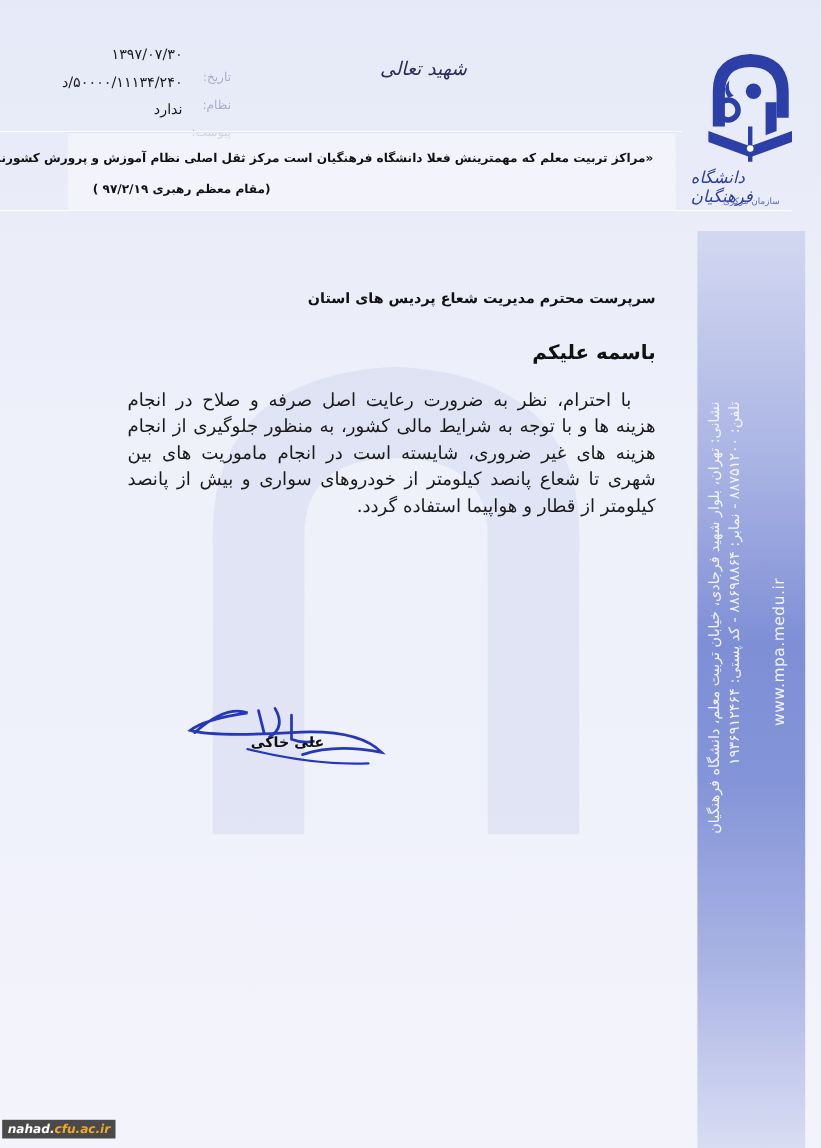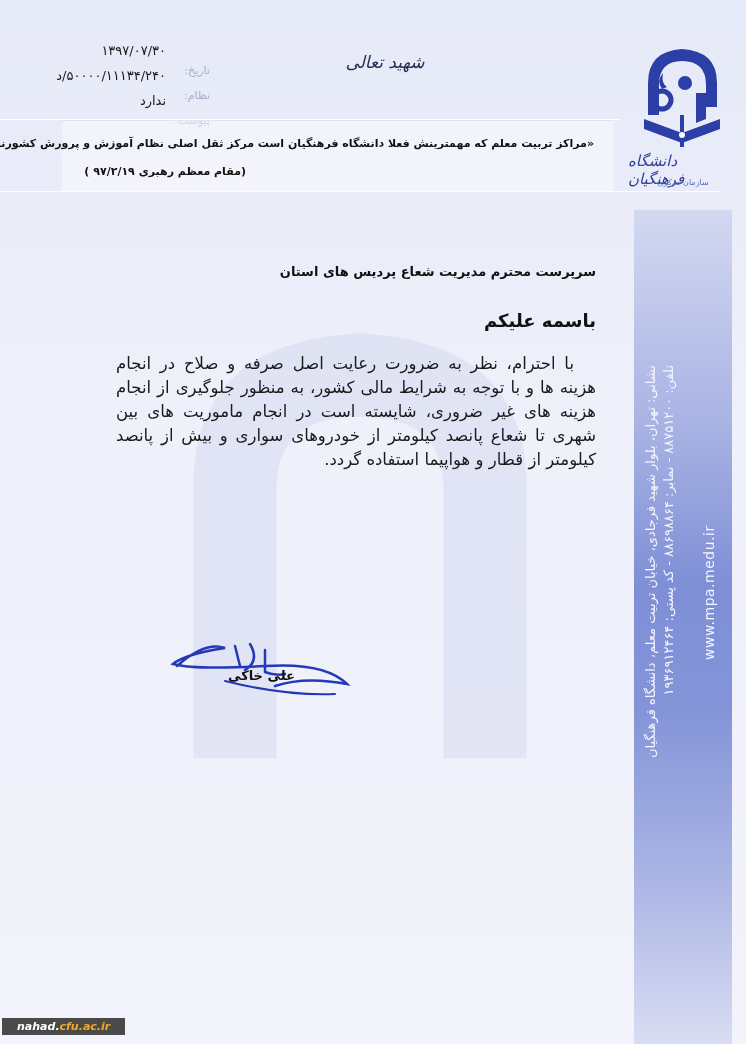--- a/index.html
+++ b/index.html
@@ -105,21 +105,21 @@
       position: absolute; left: 228px; top: 668px; direction: rtl;
       font-size: 13px; font-weight: bold; white-space: nowrap;
     }
     .signer-title {
       position: absolute; right: 400px; top: 694px; direction: rtl;
       font-size: 13px; font-weight: bold; white-space: nowrap;
     }
 
     
     .source-badge {
-      position: absolute; left: 2px; top: 1018px; height: 17px; padding: 0 15px;
+      position: absolute; left: 2px; top: 1018px; height: 17px; padding: 0 5px;
       background: #4a4a4a; display: flex; align-items: center;
       font-family: "DejaVu Sans", sans-serif; font-style: italic; font-weight: bold; font-size: 11px;
     }
     .src-a { color: #ffffff; }
     .src-b { color: #f0a82a; }
   </style>
 </head>
 <body>
 
 <div class="page">

